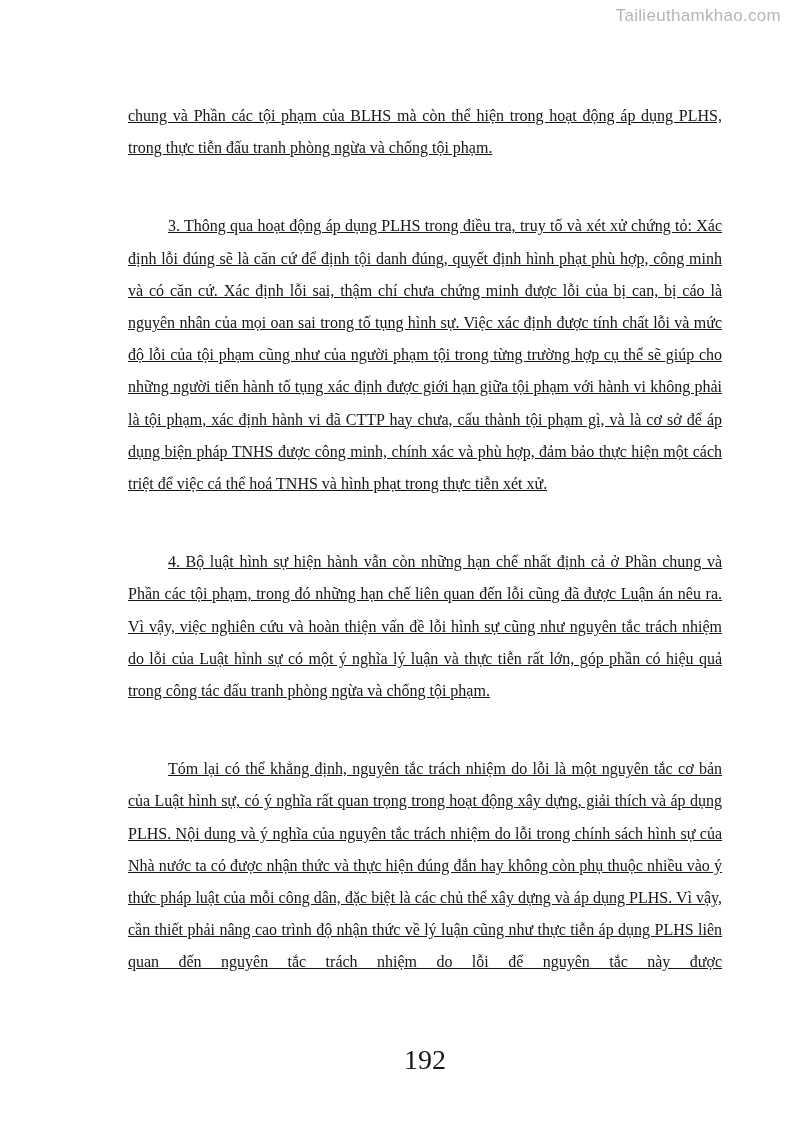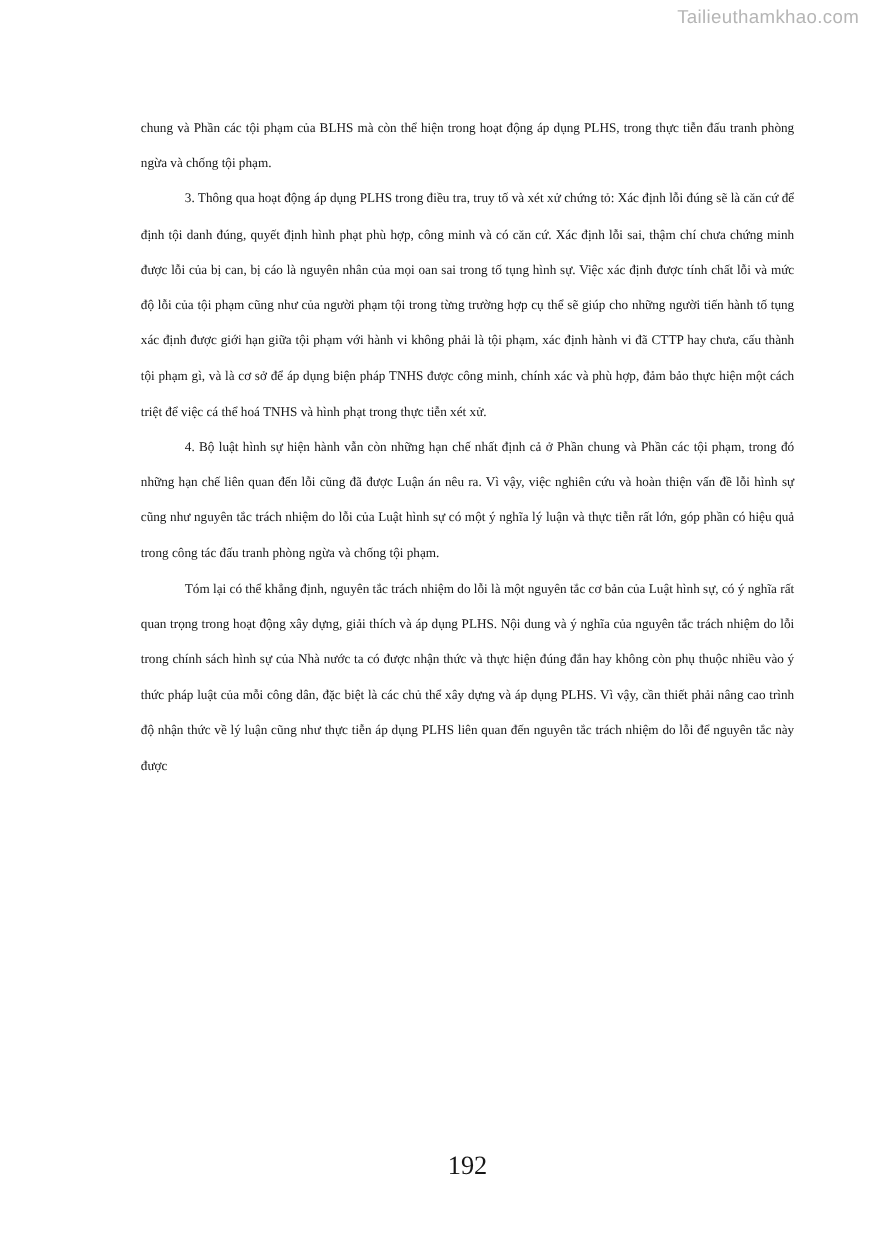--- a/index.html
+++ b/index.html
@@ -26,36 +26,37 @@
     line-height: 20px;
     color: var(--watermark);
     letter-spacing: 0.3px;
     user-select: none;
   }
   .text-block {
     position: absolute;
     left: 128px;
     top: 100px;
     width: 594px;
-    font-size: 12px;
+    font-size: 16px;
     line-height: 32.2px;
     color: var(--text);
     text-align: justify;
+    text-decoration: underline;
   }
   .para { margin: 0; padding: 0; }
-  .para.indent { text-indent: 40px; }
+  .para.indent { text-indent: 40px; margin-top: 46px; }
   
   .para.continued { text-align-last: justify; }
   .page-number {
     position: absolute;
     top: 1046px;
     left: 128px;
     width: 594px;
     text-align: center;
-    font-size: 24px;
+    font-size: 28px;
     line-height: 28px;
     color: var(--text);
   }
 </style>
 </head>
 <body>
 
 <div>
 
   <div class="watermark">Tailieuthamkhao.com</div>

